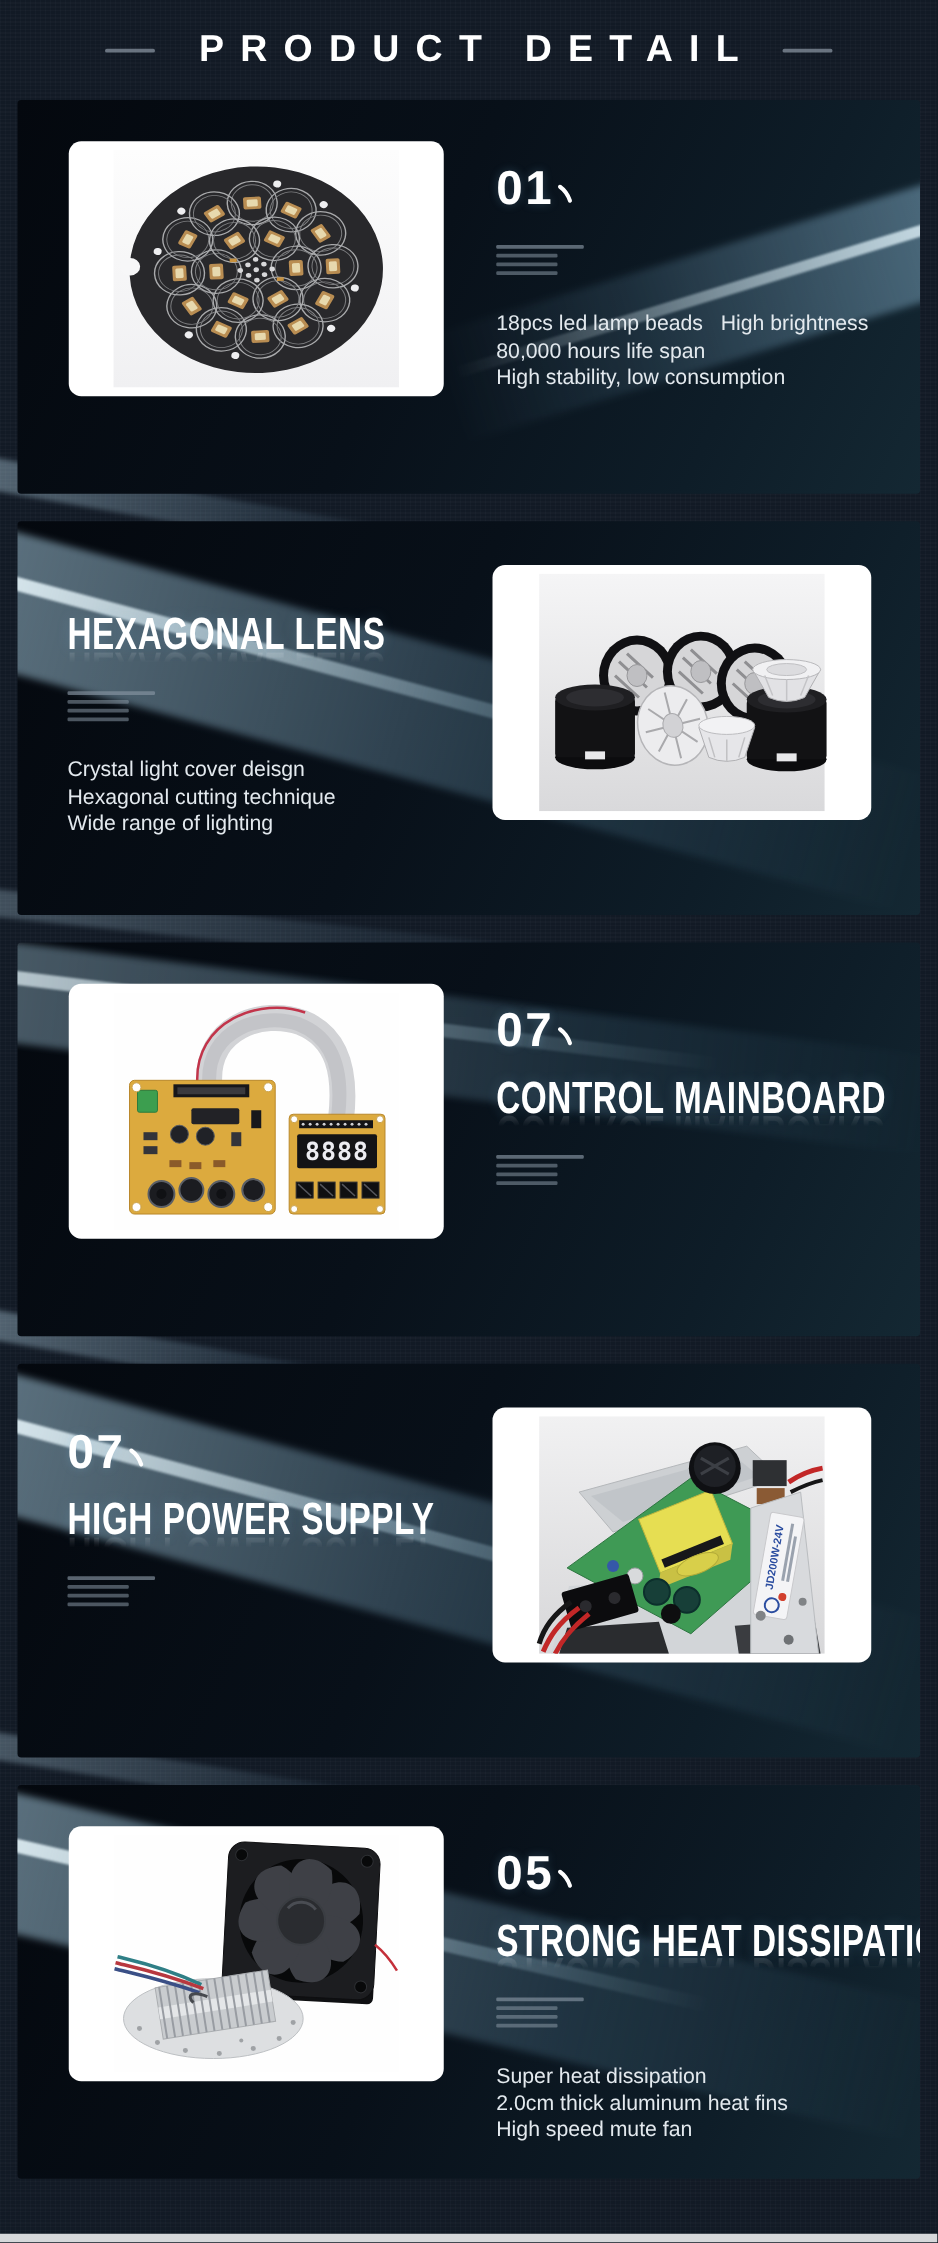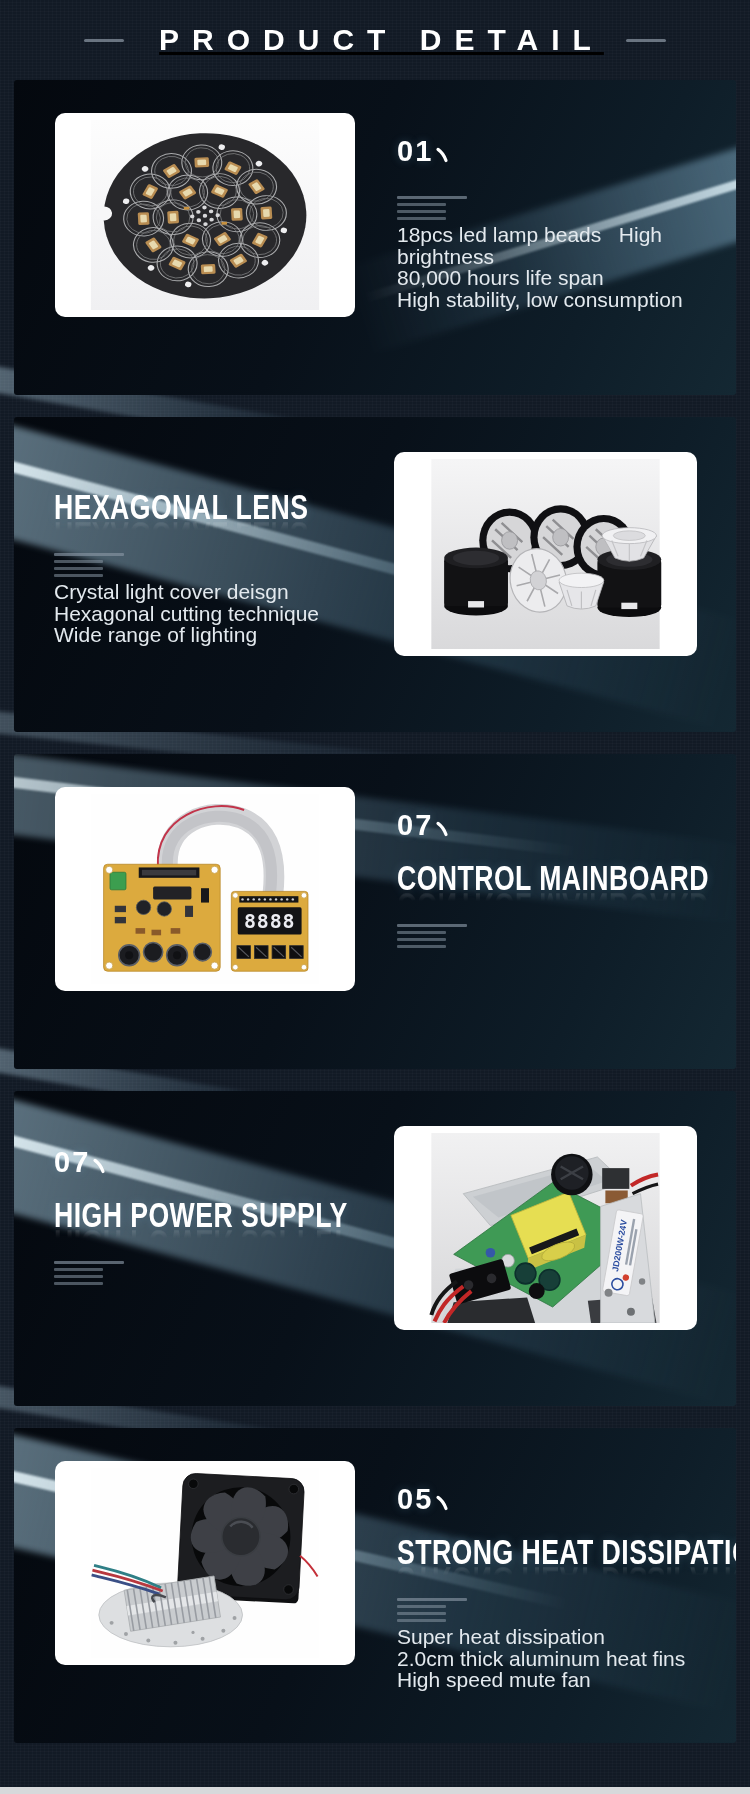--- a/index.html
+++ b/index.html
@@ -9,21 +9,21 @@
     font-family:"Liberation Sans",sans-serif;
   }
   body::before{ 
     content:"";position:absolute;inset:0;z-index:0;pointer-events:none;
     background-image:
       repeating-linear-gradient(0deg, rgba(255,255,255,.02) 0 1px, transparent 1px 3px),
       repeating-linear-gradient(90deg, rgba(170,200,230,.025) 0 1px, transparent 1px 4px);
   }
   .header{
     position:relative;z-index:1;height:80px;
-    display:flex;align-items:center;justify-content:center;gap:22px;text-decoration:underline;
+    display:flex;align-items:center;justify-content:center;gap:22px;
   }
   .h-rule{width:40px;height:3px;background:#8f9aa6;opacity:.7;border-radius:2px;}
   .h-title{
     color:#fff;font-size:30px;font-weight:bold;letter-spacing:13px;
     text-indent:13px;white-space:nowrap;
   }
   .card{
     position:relative;z-index:1;margin:0 14px 22px;height:315px;
     overflow:hidden;border-radius:3px;
     background:linear-gradient(115deg,#04080e 0%,#081019 45%,#0e1d28 78%,#142833 100%);
@@ -52,36 +52,36 @@
     width:300px;height:204px;margin-top:33px;flex:none;
     background:#fff;border-radius:10px;padding:7px;box-sizing:border-box;text-decoration:underline;
   }
   .photo svg{width:100%;height:100%;display:block;border-radius:5px;}
   .photo-left .photo{margin-left:41px;}
   .photo-left .txt{margin-left:42px;width:334px;}
   .photo-right .txt{margin-left:40px;width:330px;}
   .photo-right .photo{margin-left:auto;margin-right:39px;width:303px;margin-top:35px;}
   .txt{padding-top:54px;flex:none;}
   .sec-num{display:flex;align-items:flex-start;color:#fff;font-weight:bold;
-    font-size:29px;line-height:34px;letter-spacing:2px;
+    font-size:38px;line-height:34px;letter-spacing:2px;
     text-shadow:0 0 8px rgba(130,190,230,.25);}
   .comma-svg{width:16px;height:16px;margin-top:13px;margin-left:1px;}
   .sec-title{margin-top:16px;height:38px;}
   .sec-title-inner{display:inline-block;font-size:31px;font-weight:bold;color:#fff;
     white-space:nowrap;letter-spacing:0.5px;
     transform:scale(.86,1.16);transform-origin:left top;
     text-shadow:0 0 10px rgba(130,190,230,.2);
     -webkit-box-reflect:below -14px linear-gradient(transparent 58%, rgba(255,255,255,.28));}
   .divlines{margin-top:28px;}
   .divlines i{display:block;height:3px;background:#8795a3;opacity:.55;margin-bottom:4px;border-radius:1px;}
   .divlines i:nth-child(1){width:70px;opacity:.65;}
   .divlines i:nth-child(2){width:49px;}
   .divlines i:nth-child(3){width:49px;}
   .divlines i:nth-child(4){width:49px;}
-  .sec-body{margin-top:4px;font-size:21px;line-height:21.5px;color:#e3e9ee;white-space:pre-wrap;}
+  .sec-body{margin-top:28px;font-size:17px;line-height:21.5px;color:#e3e9ee;white-space:pre-wrap;}
   .bottom-strip{position:absolute;left:0;right:0;bottom:0;height:7px;background:#d7d9db;z-index:2;}
 </style>
 </head>
 <body>
 
 <div class="header">
   <span class="h-rule"></span>
   <span class="h-title">PRODUCT DETAIL</span>
   <span class="h-rule"></span>
 </div>

